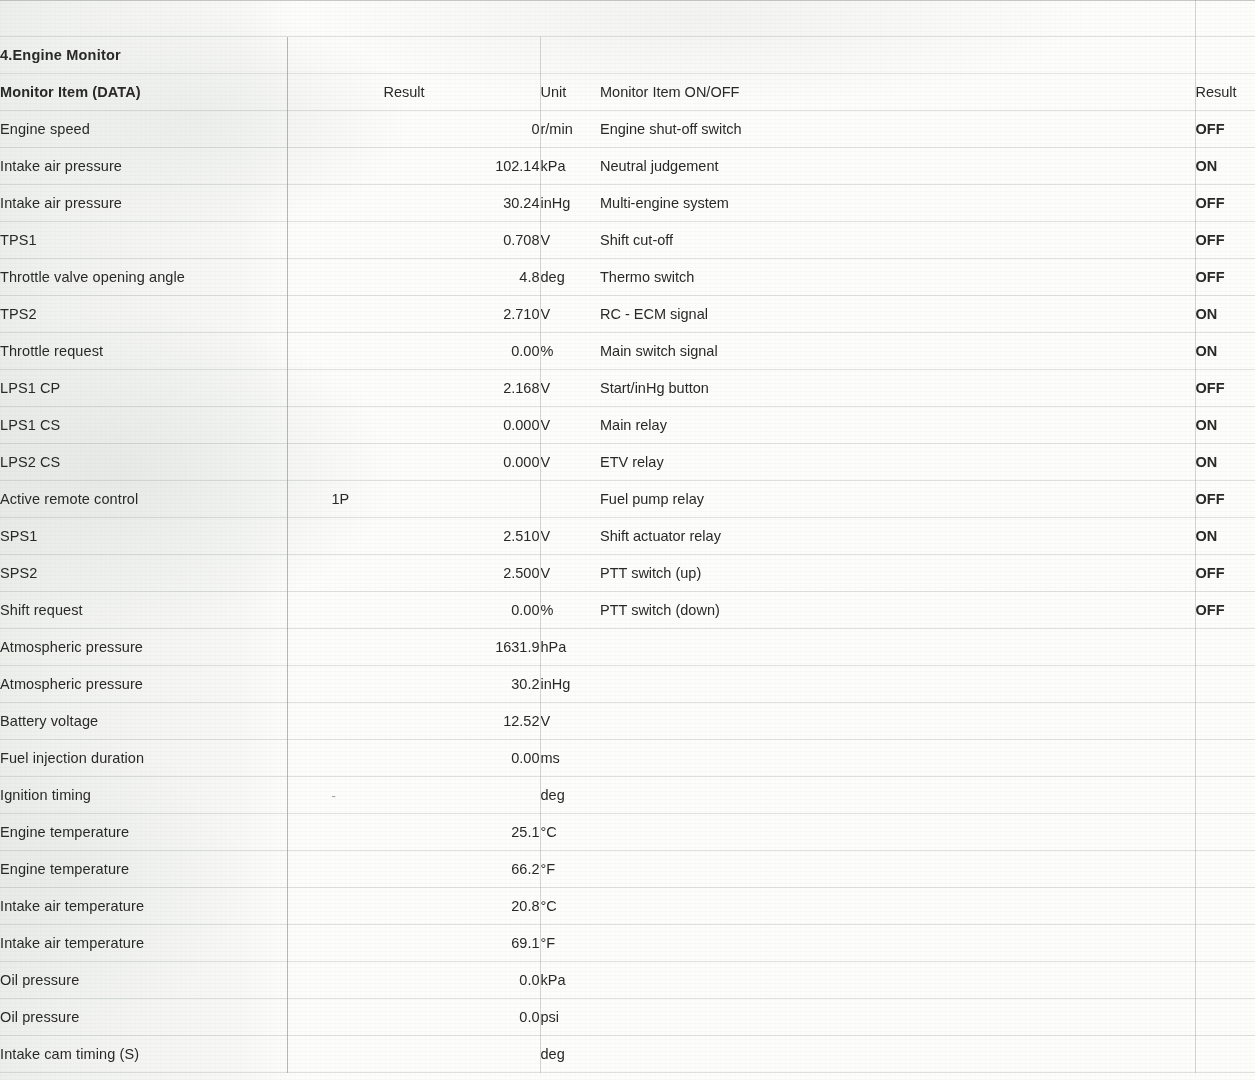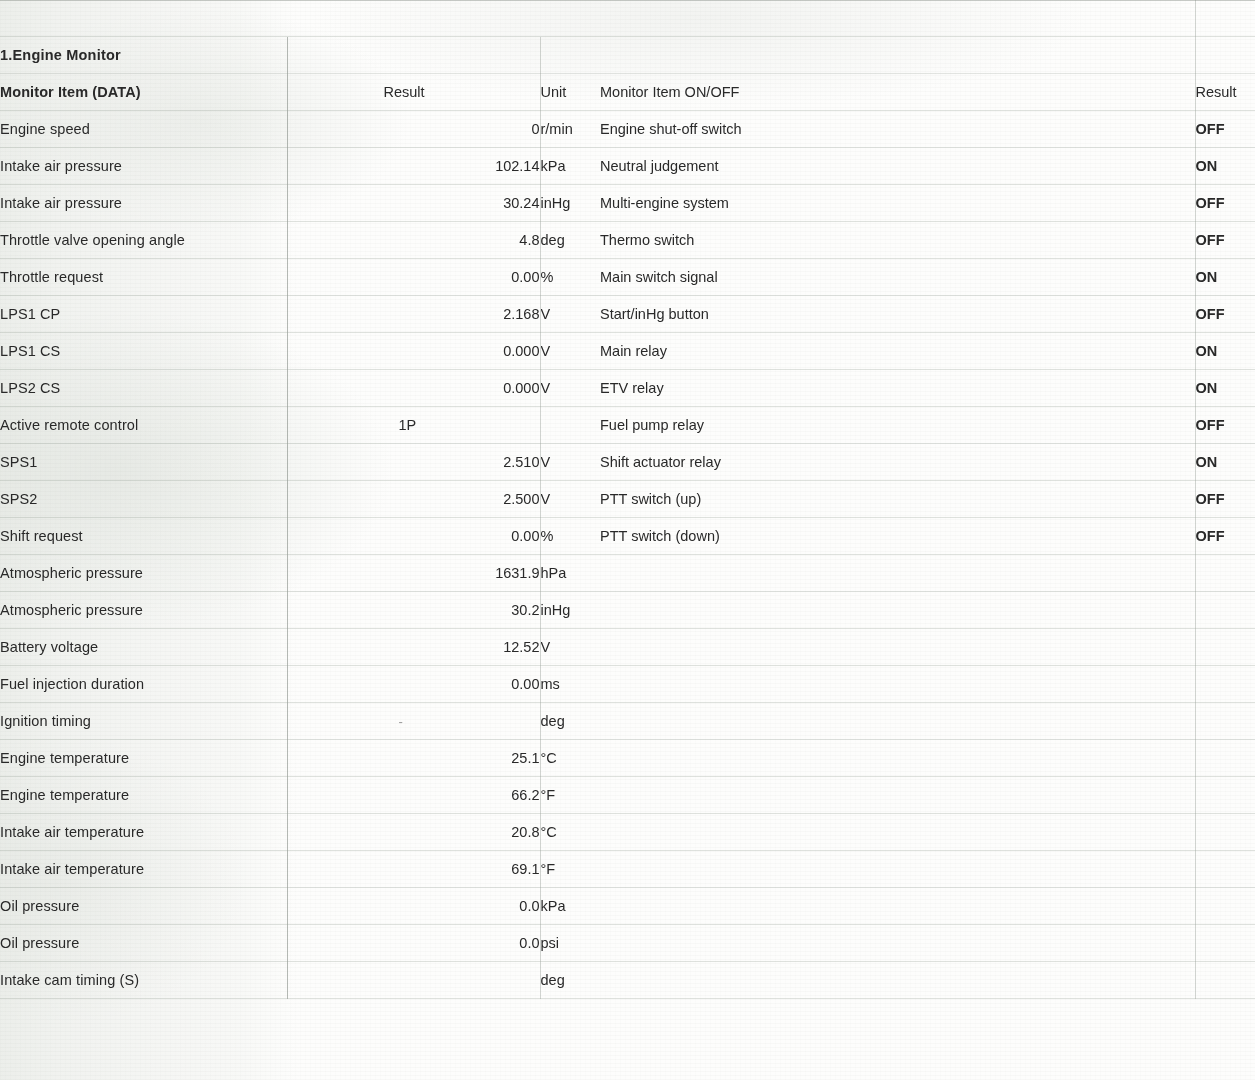--- a/index.html
+++ b/index.html
@@ -115,21 +115,21 @@
   }
   .result {
     text-align: right;
     padding-right: 8px;
     font-size: 14px;
     color: #343434;
     border-right: 1px solid rgba(150,158,150,0.42);
   }
   .result.left {
     text-align: left;
-    padding-left: 111px;
+    padding-left: 44px;
   }
   .unit {
     padding-left: 7px;
     font-size: 14px;
     color: #343434;
   }
   .onoff {
     padding-left: 16px;
     font-size: 14.5px;
     color: #2d2d2d;
@@ -208,21 +208,21 @@
         <tr class="spacer-top">
           <td></td>
           <td></td>
           <td></td>
           <td></td>
           <td class="gap"></td>
           <td></td>
         </tr>
 
         <tr class="title-row">
-          <td class="item title-cell">1.Engine Monitor</td>
+          <td class="item title-cell">4.Engine Monitor</td>
           <td class="result"></td>
           <td class="unit"></td>
           <td class="onoff"></td>
           <td class="gap"></td>
           <td class="res2"></td>
         </tr>
 
         <tr class="head-row">
           <td class="item">Monitor Item (DATA)</td>
           <td class="result">Result</td>
@@ -250,28 +250,44 @@
           </tr>
           <tr class="data-row">
             <td class="item">Intake air pressure</td>
             <td class="result">30.24</td>
             <td class="unit">inHg</td>
             <td class="onoff">Multi-engine system</td>
             <td class="gap"></td>
             <td class="res2">OFF</td>
           </tr>
           <tr class="data-row">
+            <td class="item">TPS1</td>
+            <td class="result">0.708</td>
+            <td class="unit">V</td>
+            <td class="onoff">Shift cut-off</td>
+            <td class="gap"></td>
+            <td class="res2">OFF</td>
+          </tr>
+          <tr class="data-row">
             <td class="item">Throttle valve opening angle</td>
             <td class="result">4.8</td>
             <td class="unit">deg</td>
             <td class="onoff">Thermo switch</td>
             <td class="gap"></td>
             <td class="res2">OFF</td>
           </tr>
           <tr class="data-row">
+            <td class="item">TPS2</td>
+            <td class="result">2.710</td>
+            <td class="unit">V</td>
+            <td class="onoff">RC - ECM signal</td>
+            <td class="gap"></td>
+            <td class="res2">ON</td>
+          </tr>
+          <tr class="data-row">
             <td class="item">Throttle request</td>
             <td class="result">0.00</td>
             <td class="unit">%</td>
             <td class="onoff">Main switch signal</td>
             <td class="gap"></td>
             <td class="res2">ON</td>
           </tr>
           <tr class="data-row">
             <td class="item">LPS1 CP</td>
             <td class="result">2.168</td>

